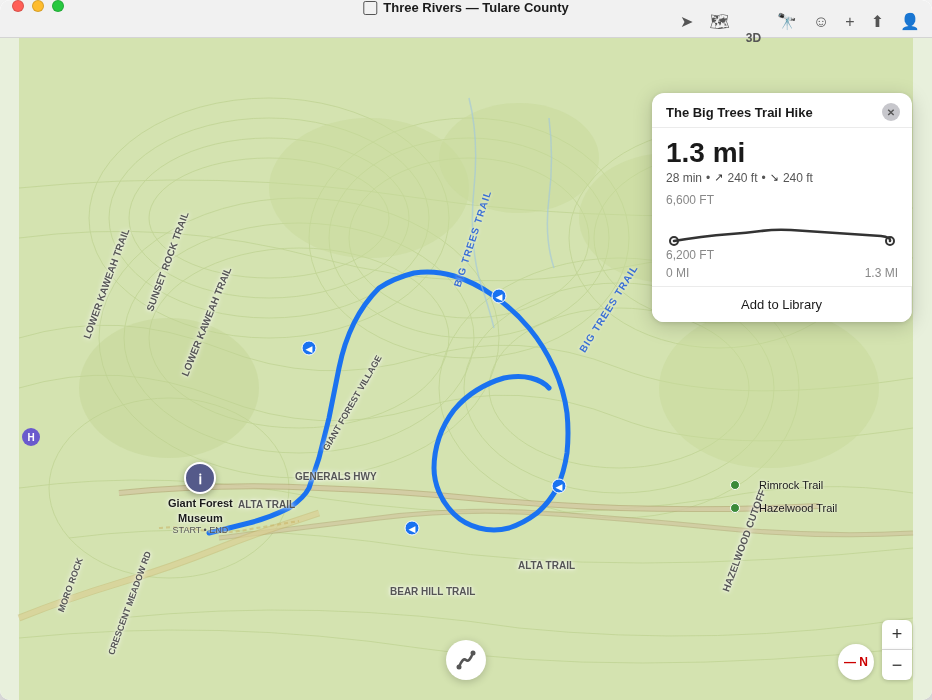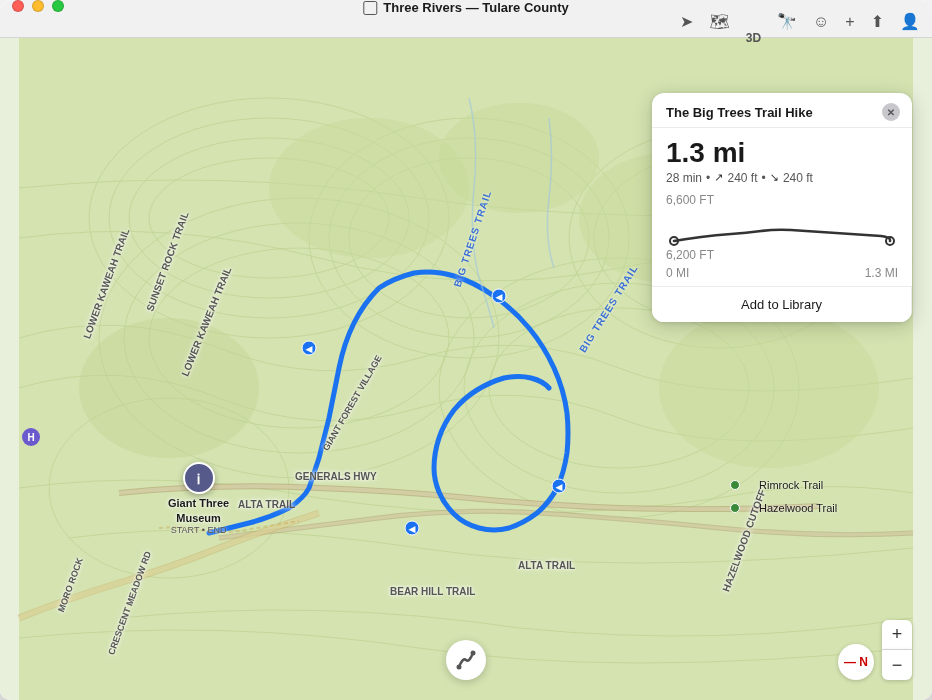--- a/index.html
+++ b/index.html
@@ -452,21 +452,21 @@
     </div>
     <div class="park-trail" style="top:464px; left:730px;">
       <div class="park-dot"></div>
       <span class="park-label">Hazelwood Trail</span>
     </div>
 
     <div class="museum-marker">
       <div class="museum-pin">
         <span>ℹ</span>
       </div>
-      <div class="museum-label">Giant Three</div>
+      <div class="museum-label">Giant Forest</div>
       <div class="museum-label">Museum</div>
       <div class="museum-sub">START • END</div>
     </div>
 
     <div style="position:absolute; top:390px; left:22px; width:18px; height:18px; background:#6a5acd; border-radius:50%; display:flex; align-items:center; justify-content:center; color:white; font-size:10px; font-weight:700; z-index:40;">H</div>
 
     <div id="info-card">
       <div class="card-header">
         <span class="card-title">The Big Trees Trail Hike</span>
         <div class="close-btn">✕</div>

